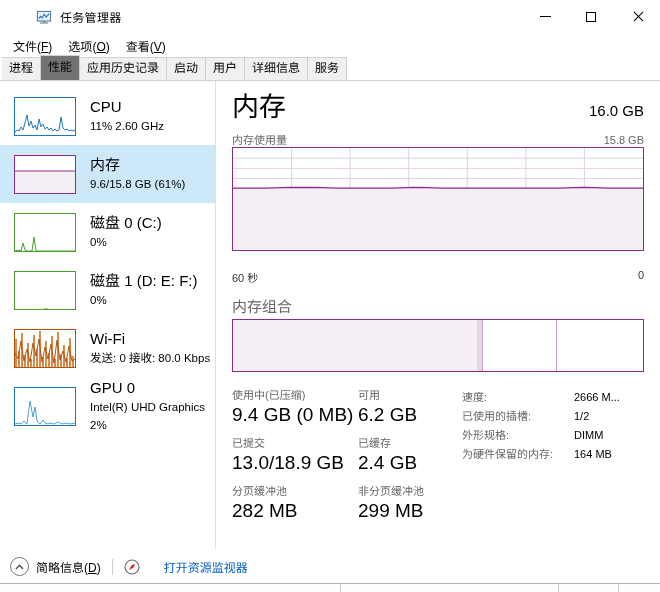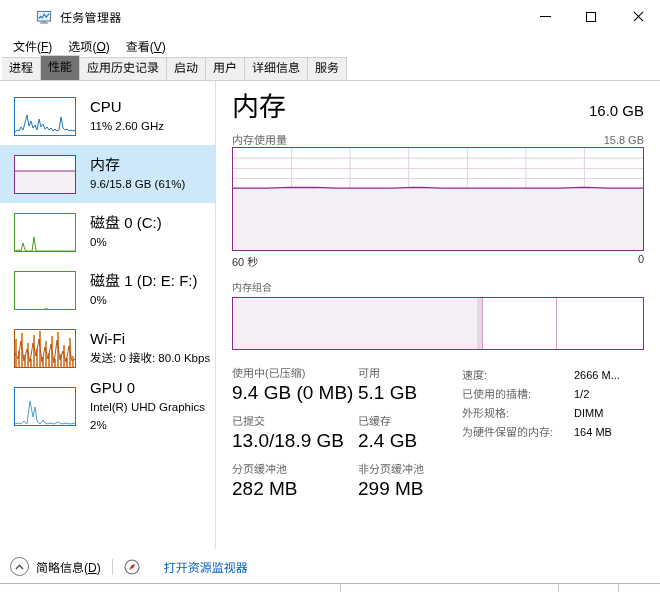--- a/index.html
+++ b/index.html
@@ -76,24 +76,24 @@
   .main-title { font-size: 27px; color: #000; line-height: 32px; font-weight: 400; }
   .main-total { font-size: 15px; color: #000; }
 
   .graph-label-row { display: flex; justify-content: space-between; align-items: baseline; margin-top: 8px; }
   .graph-label { font-size: 11px; color: #666; }
   .graph-max { font-size: 11px; color: #666; }
 
   .graph-box {
     height: 104px; border: 1px solid #8e2a8b; position: relative; overflow: hidden; background: #fff;
   }
-  .axis-row { display: flex; justify-content: space-between; margin-top: 2px; }
+  .axis-row { display: flex; justify-content: space-between; margin-top: 18px; }
   .axis-lbl { font-size: 11px; color: #333; }
 
-  .comp-label { font-size: 10px; color: #666; margin-top: 10px; margin-bottom: 3px; }
+  .comp-label { font-size: 15px; color: #666; margin-top: 10px; margin-bottom: 3px; }
   .comp-box { height: 53px; border: 1px solid #8e2a8b; position: relative; background: #fff; overflow:hidden; }
   .comp-fill { position: absolute; left: 0; top: 0; bottom: 0; background: #f4eff4; }
   .comp-band { position: absolute; top: 0; bottom: 0; background: #e6d6e8; }
   .comp-div { position: absolute; top: 0; bottom: 0; width: 1px; background: #c9a2cb; }
 
   
   .stats { display: flex; margin-top: 16px; }
   .stats-left { width: 228px; flex: 0 0 228px; }
   .stat-row { display: flex; margin-bottom: 9px; }
   .stat-cell { }
@@ -336,21 +336,21 @@
       <div class="stats">
         <div class="stats-left">
 
           <div class="stat-row">
             <div class="stat-cell c1">
               <div class="stat-lbl">使用中(已压缩)</div>
               <div class="stat-val">9.4 GB (0 MB)</div>
             </div>
             <div class="stat-cell c2">
               <div class="stat-lbl">可用</div>
-              <div class="stat-val">5.1 GB</div>
+              <div class="stat-val">6.2 GB</div>
             </div>
           </div>
 
           <div class="stat-row">
             <div class="stat-cell c1">
               <div class="stat-lbl">已提交</div>
               <div class="stat-val">13.0/18.9 GB</div>
             </div>
             <div class="stat-cell c2">
               <div class="stat-lbl">已缓存</div>

